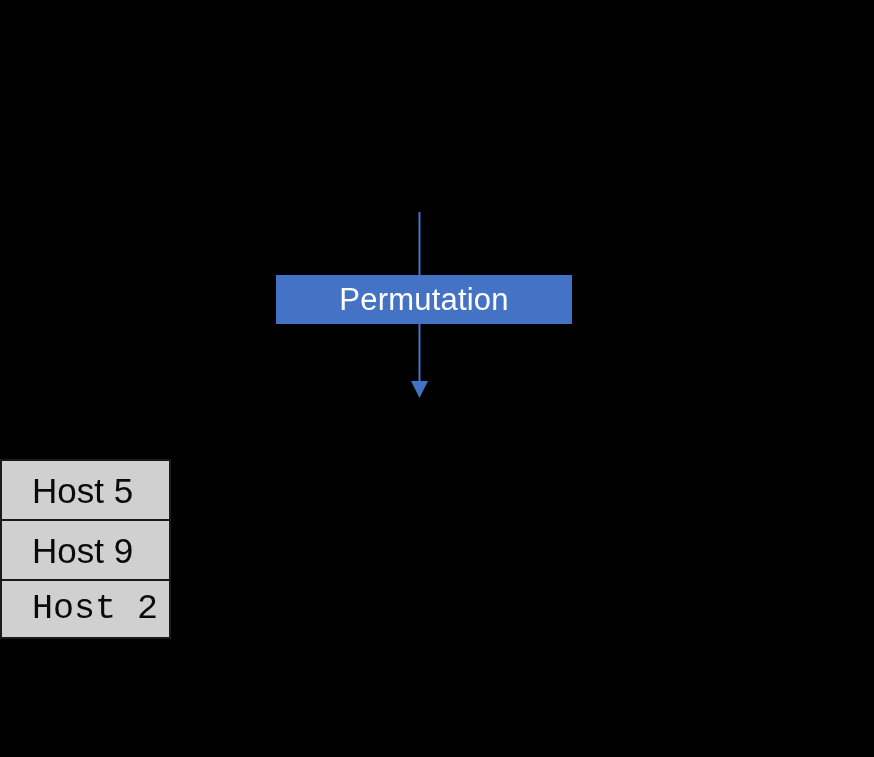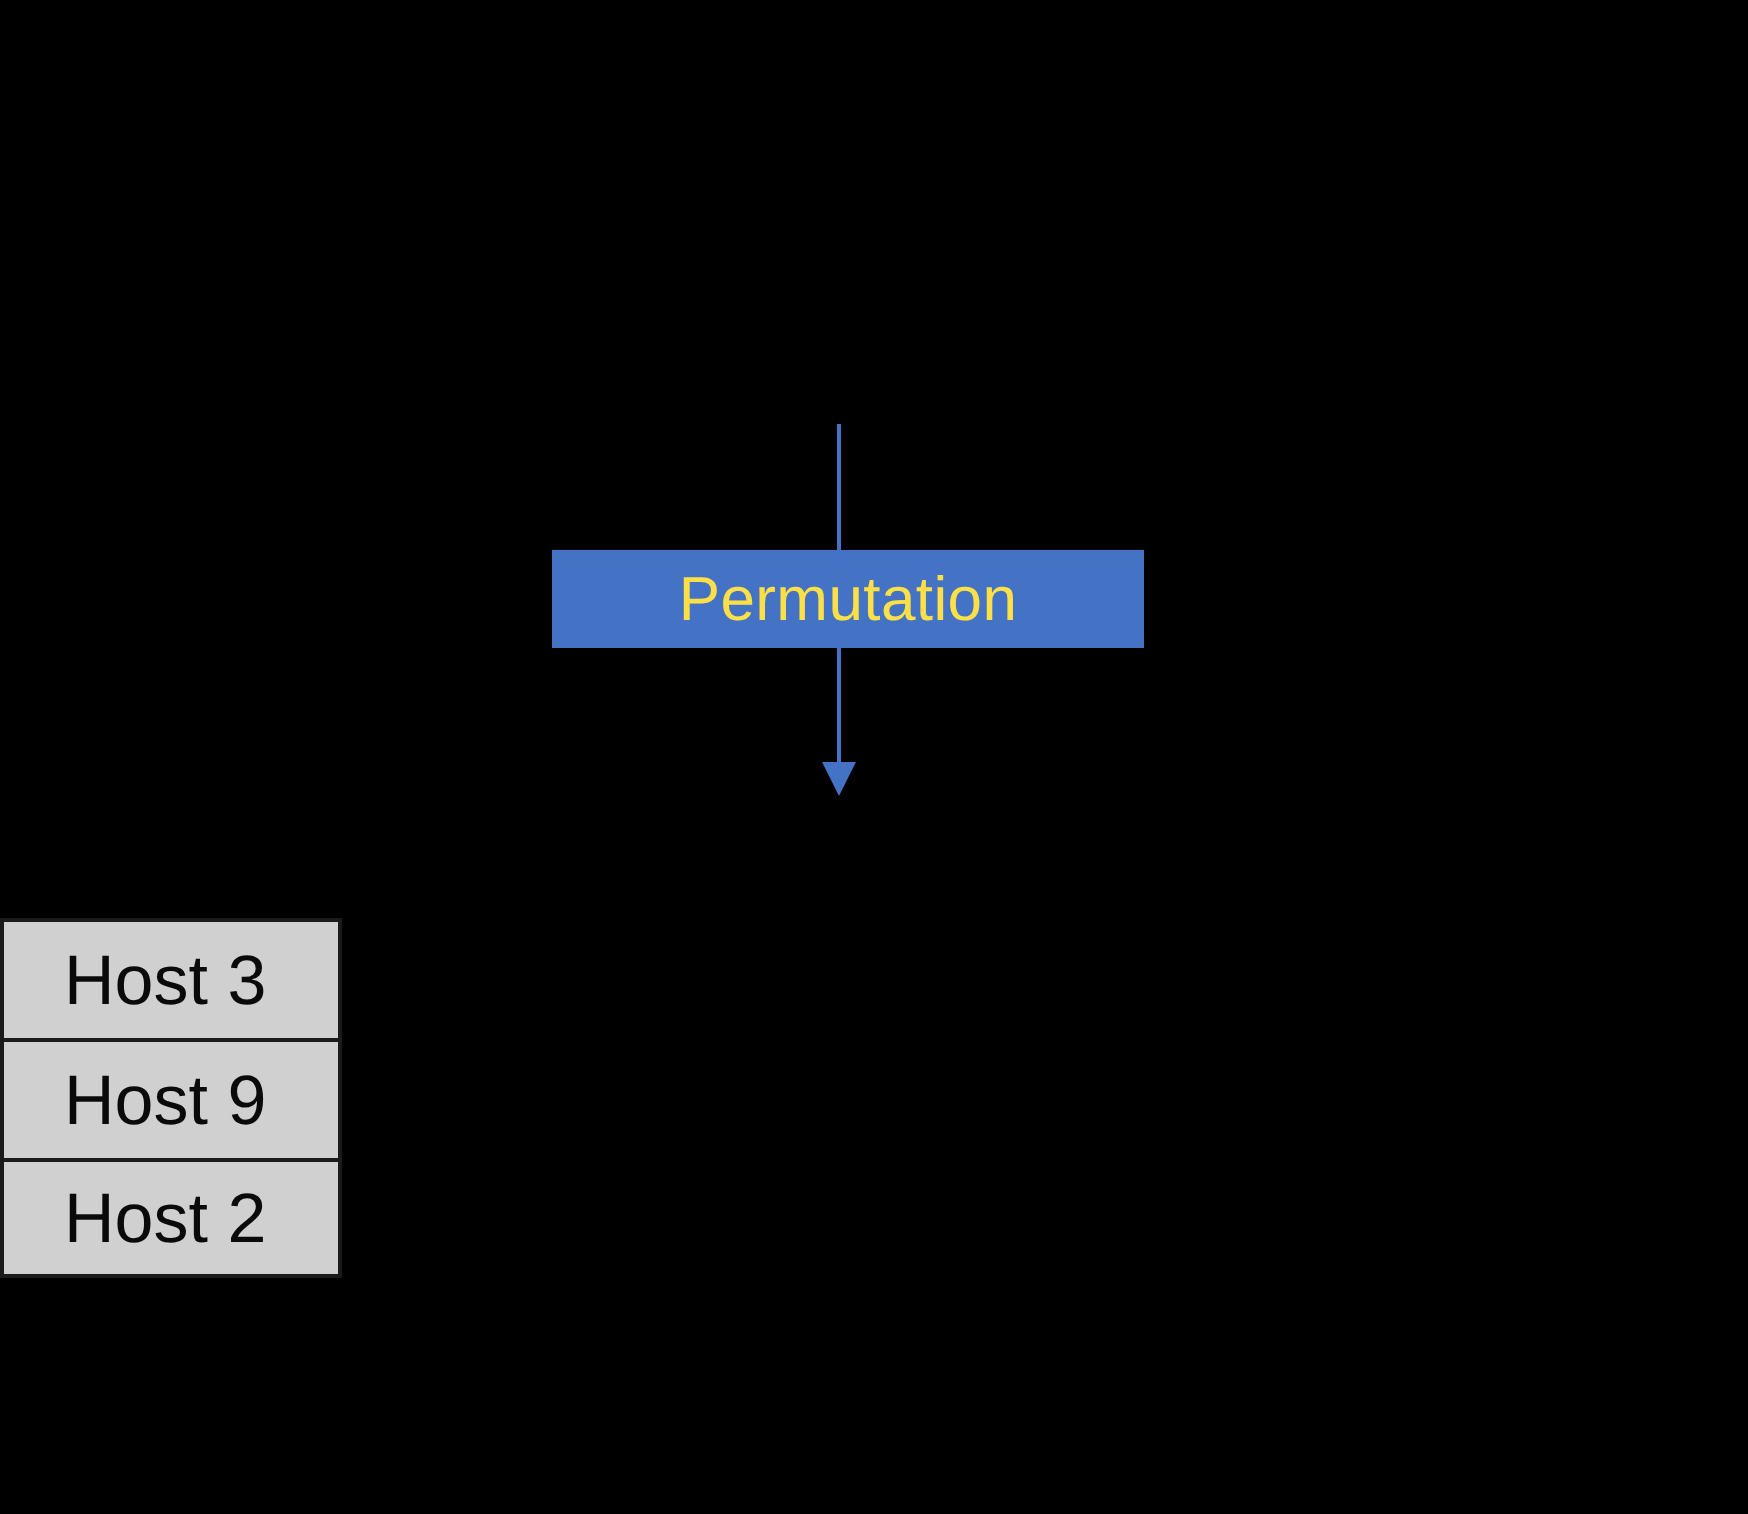--- a/index.html
+++ b/index.html
@@ -25,21 +25,21 @@
     top: 275px;
     width: 296px;
     height: 49px;
     background: #4472C4;
     display: flex;
     align-items: center;
     justify-content: center;
     box-sizing: border-box;
   }
   .proc-box-label {
-    color: #fde047;
+    color: #ffffff;
     font-size: 31px;
     line-height: 1;
     letter-spacing: 0.2px;
     white-space: nowrap;
   }
 
   
   .arrow-svg {
     position: absolute;
     left: 405px;
@@ -62,20 +62,21 @@
     height: 60px;
     background: #D0D0D0;
     border: 2px solid #1A1A1A;
     border-bottom-width: 0;
     box-sizing: border-box;
     display: flex;
     align-items: center;
   }
   .host-box:last-child {
     border-bottom-width: 2px;
+    font-family: Liberation Mono, monospace;
   }
   .host-label {
     color: #0A0A0A;
     font-size: 35px;
     line-height: 1;
     padding-left: 30px;
     white-space: nowrap;
   }
 </style>
 </head>
@@ -87,21 +88,21 @@
     <line x1="14.5" y1="7" x2="14.5" y2="177" stroke="#4472C4" stroke-width="2"></line>
     <polygon points="6,176 23,176 14.5,193" fill="#4472C4"></polygon>
   </svg>
 
   <div class="proc-box">
     <span class="proc-box-label">Permutation</span>
   </div>
 
   <div class="host-stack">
     <div class="host-box">
-      <span class="host-label">Host 3</span>
+      <span class="host-label">Host 5</span>
     </div>
     <div class="host-box">
       <span class="host-label">Host 9</span>
     </div>
     <div class="host-box">
       <span class="host-label">Host 2</span>
     </div>
   </div>
 
 </div>

